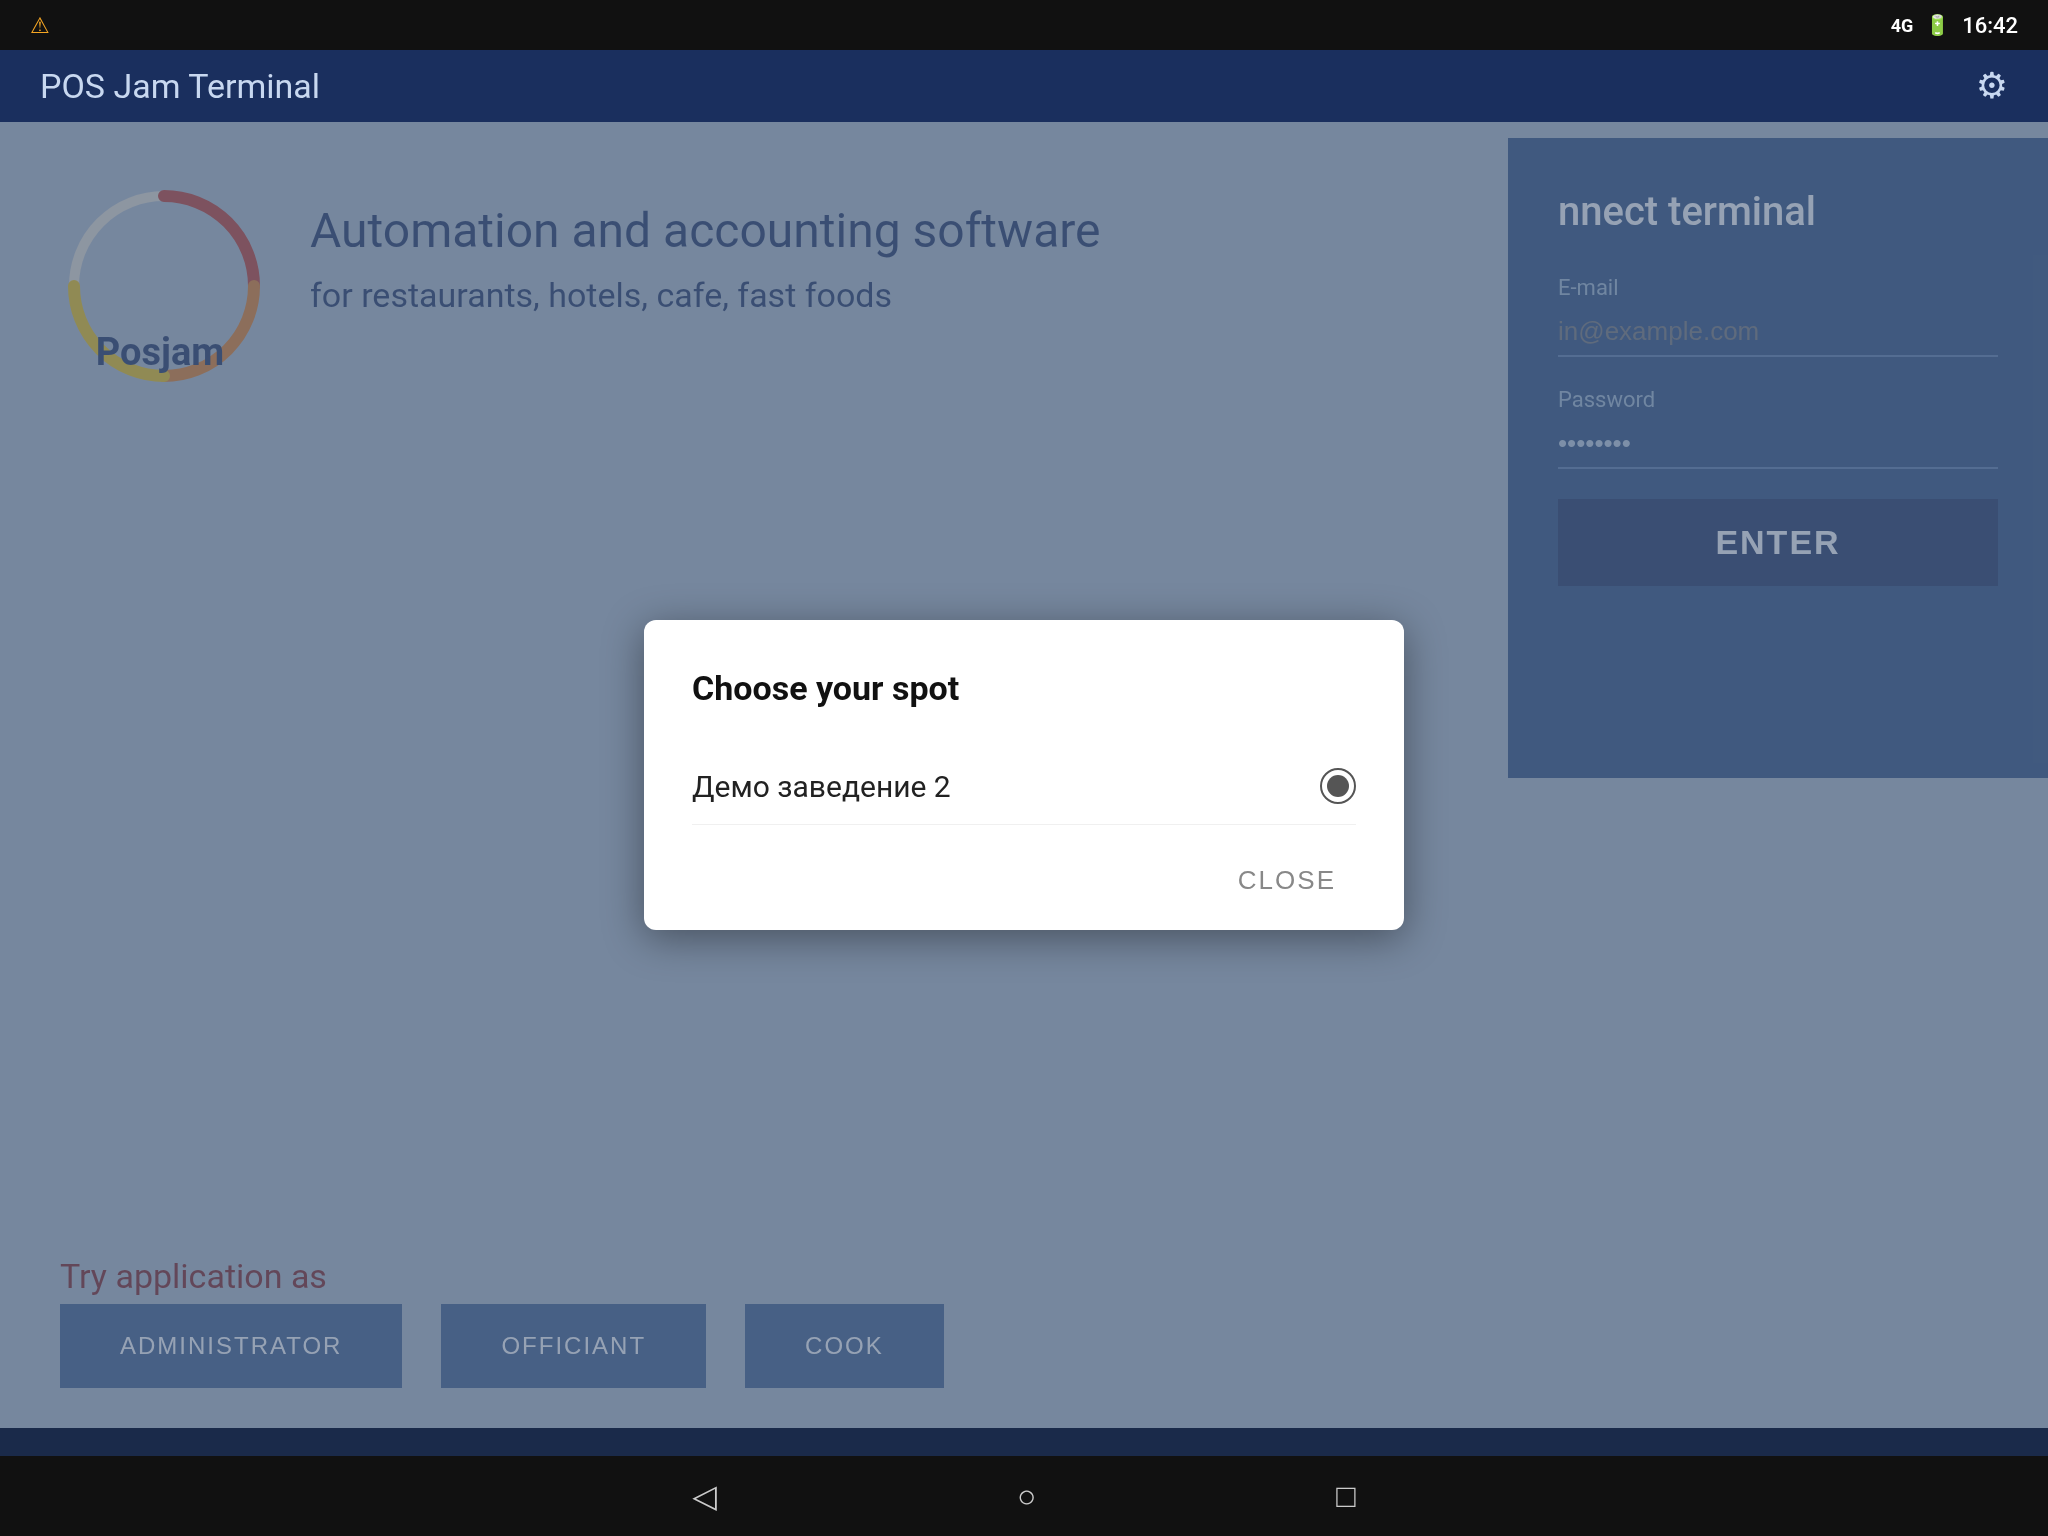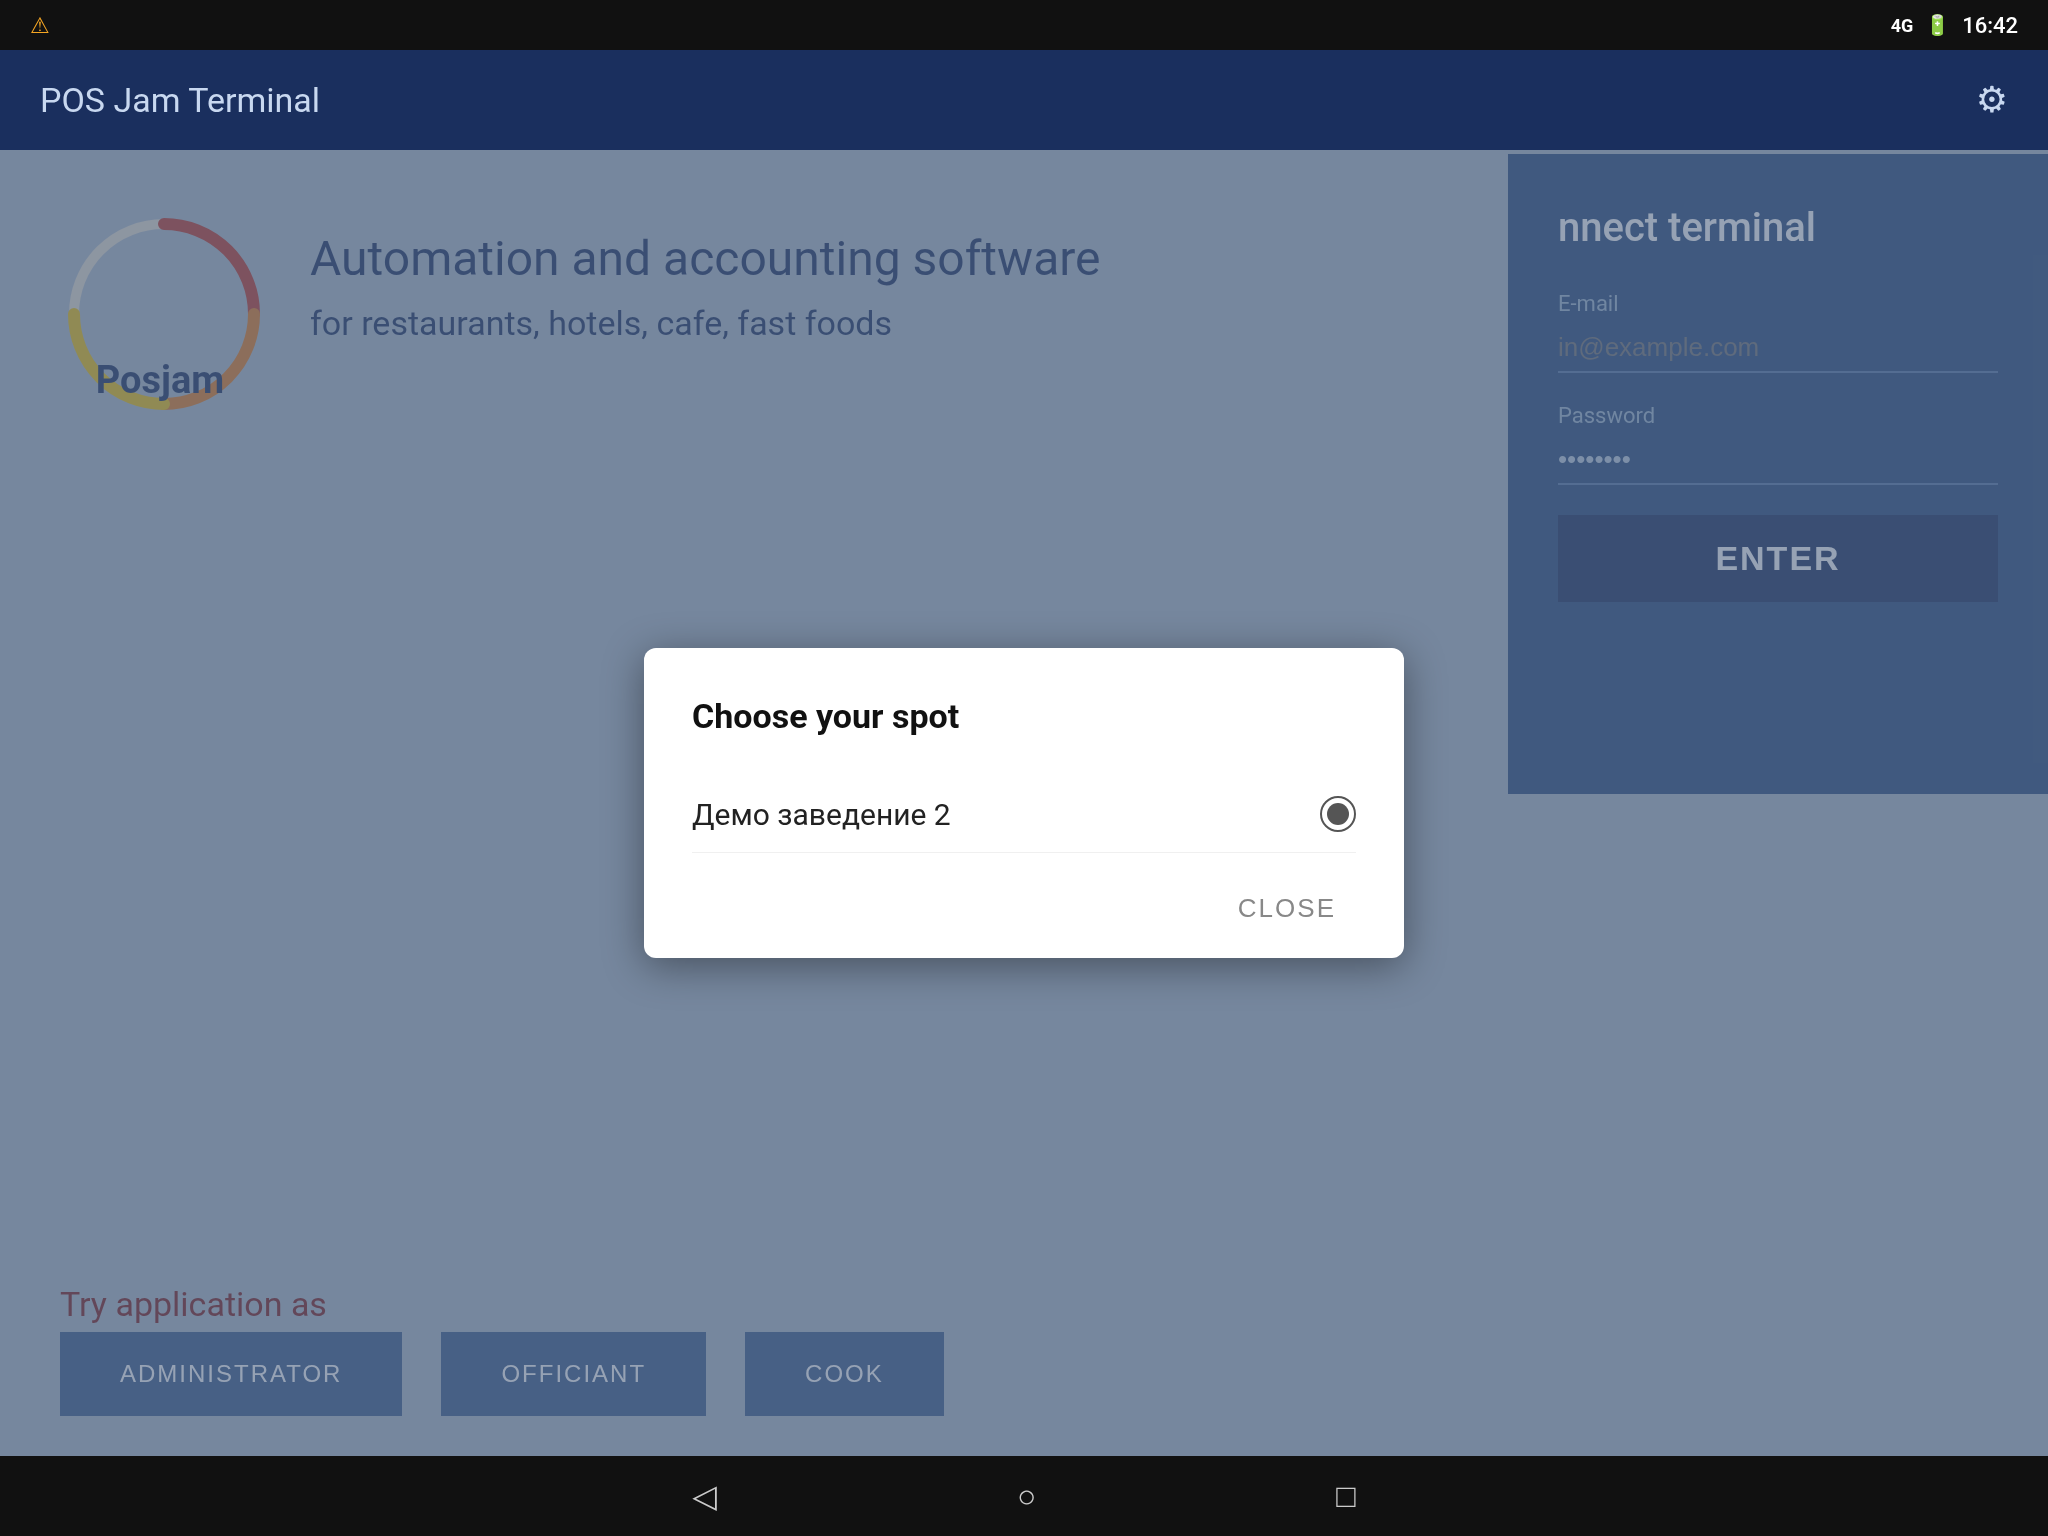--- a/index.html
+++ b/index.html
@@ -50,21 +50,21 @@
     }
 
     .time-text {
       font-size: 22px;
       font-weight: 500;
     }
 
     
     .app-bar {
       width: 100%;
-      height: 100px;
+      height: 72px;
       background: #1a2f5e;
       display: flex;
       align-items: center;
       justify-content: space-between;
       padding: 0 40px;
       position: relative;
       z-index: 10;
     }
 
     .app-title {
@@ -147,21 +147,21 @@
 
     .tagline-sub {
       font-size: 34px;
       color: #1a2f5e;
       font-weight: 400;
     }
 
     
     .right-panel {
       position: absolute;
-      top: 4px;
+      top: 16px;
       right: 0;
       width: 540px;
       height: 640px;
       background: #2a4a7a;
       padding: 50px 50px;
     }
 
     .connect-title {
       font-size: 40px;
       color: white;

